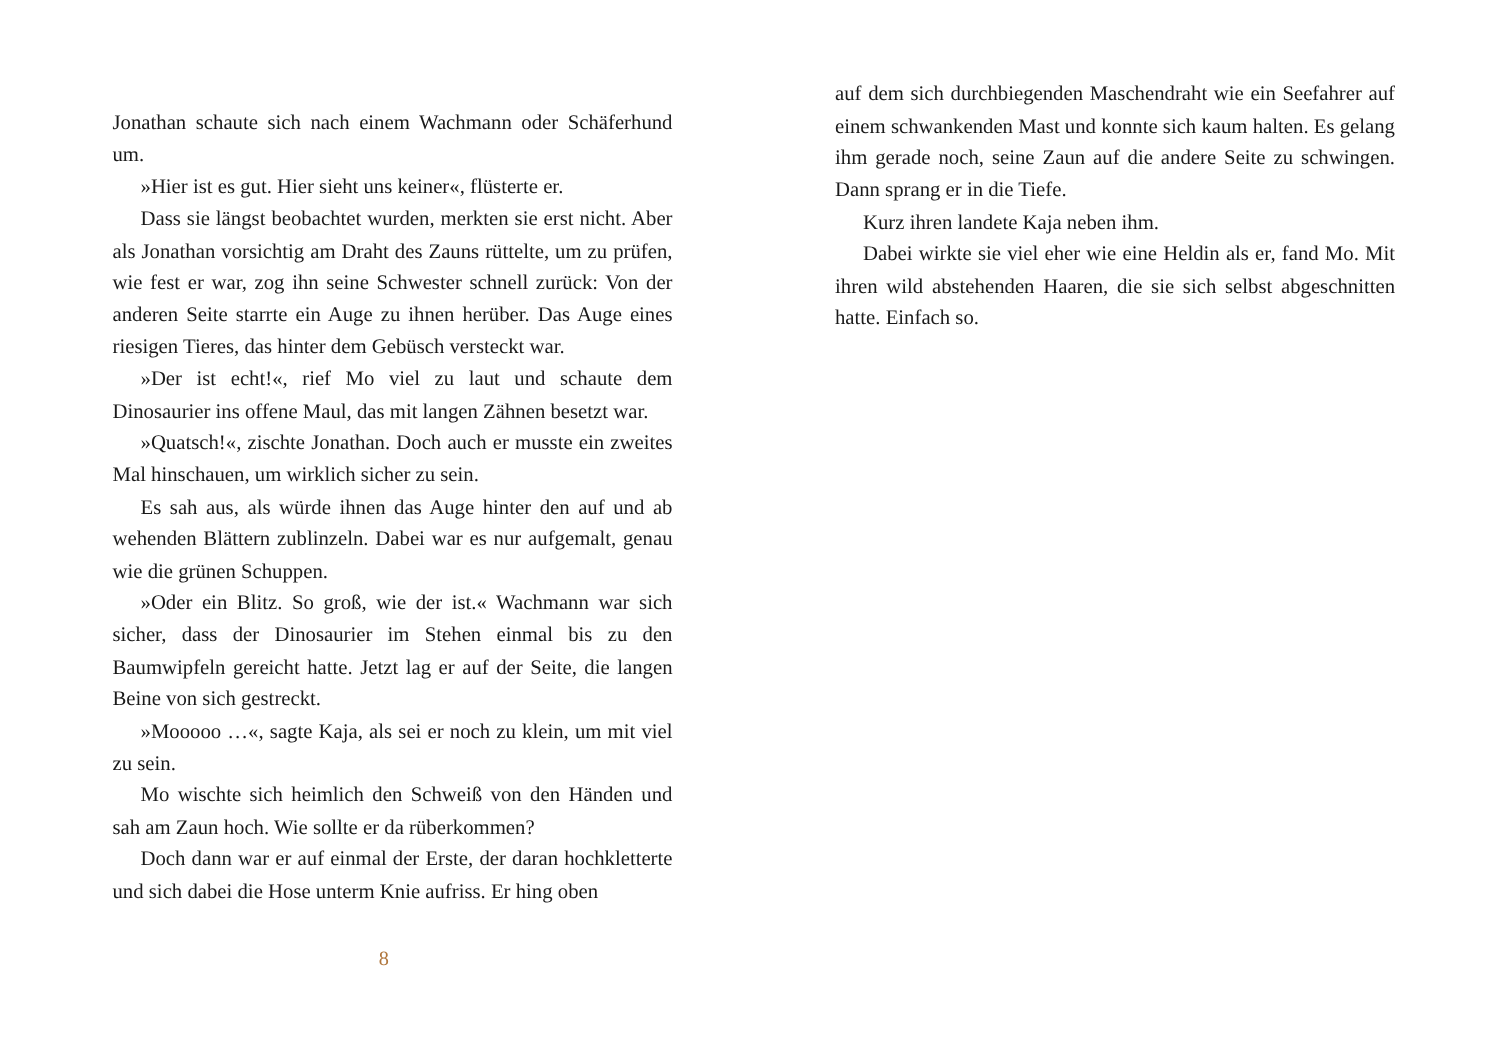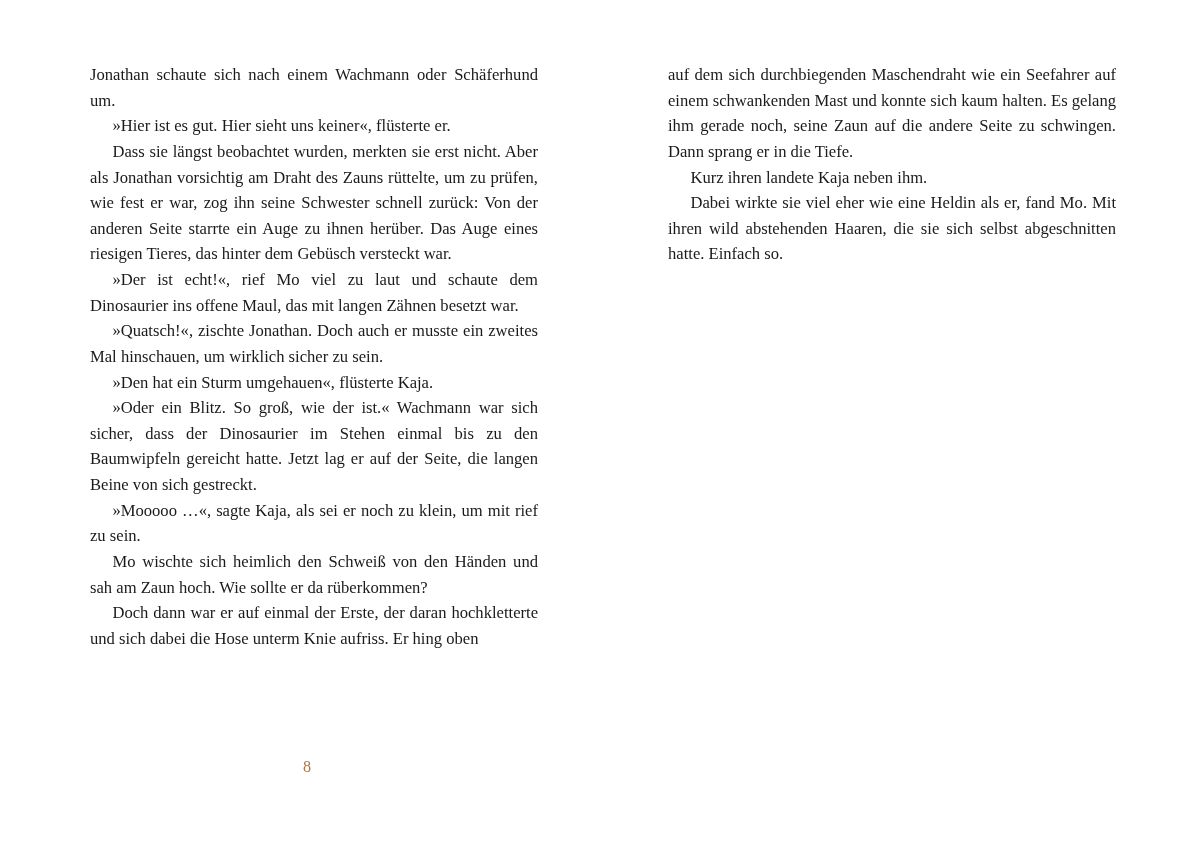--- a/index.html
+++ b/index.html
@@ -30,21 +30,21 @@
 
   .textcol {
     position: absolute;
     top: 62px;
     font-size: 16.6px;
     line-height: 1.545;
     text-align: justify;
     text-justify: inter-word;
     hyphens: manual;
   }
-  .textcol.left  { left: 90px;  width: 448px; }
+  .textcol.left  { left: 90px;  width: 448px; margin-top: 23px; }
   .textcol.right { left: 68px;  width: 448px; }
 
   p {
     margin: 0;
     text-indent: 1.35em;
   }
   p.noindent { text-indent: 0; }
   em { font-style: italic; }
 
   .folio {
@@ -61,23 +61,23 @@
 
 <div class="spread">
 
   <div class="page page-left">
     <div class="textcol left">
       <p class="noindent">Jonathan schaute sich nach einem Wachmann oder Schäferhund um.</p>
       <p>»Hier ist es gut. Hier sieht uns keiner«, flüsterte er.</p>
       <p>Dass sie längst beobachtet wurden, merkten sie erst nicht. Aber als Jonathan vorsichtig am Draht des Zauns rüttelte, um zu prüfen, wie fest er war, zog ihn seine Schwester schnell zurück: Von der anderen Seite starrte ein Auge zu ihnen herüber. Das Auge eines riesigen Tieres, das hinter dem Gebüsch versteckt war.</p>
       <p>»Der ist echt!«, rief Mo viel zu laut und schaute dem Dinosaurier ins offene Maul, das mit langen Zähnen besetzt war.</p>
       <p>»Quatsch!«, zischte Jonathan. Doch auch er musste ein zweites Mal hinschauen, um wirklich sicher zu sein.</p>
-      <p>»Den hat ein Sturm umgehauen«, flüsterte Kaja.</p>
+      <p>Es sah aus, als würde ihnen das Auge hinter den auf und ab wehenden Blättern zublinzeln. Dabei war es nur aufgemalt, genau wie die grünen Schuppen.</p>
       <p>»Oder ein Blitz. So groß, wie der ist.« Wachmann war sich sicher, dass der Dinosaurier im Stehen einmal bis zu den Baumwipfeln gereicht hatte. Jetzt lag er auf der Seite, die langen Beine von sich gestreckt.</p>
-      <p>»Mooooo …«, sagte Kaja, als sei er noch zu klein, um mit rief zu sein.</p>
+      <p>»Mooooo …«, sagte Kaja, als sei er noch zu klein, um mit viel zu sein.</p>
       <p>Mo wischte sich heimlich den Schweiß von den Händen und sah am Zaun hoch. Wie sollte er da rüberkommen?</p>
       <p>Doch dann war er auf einmal der Erste, der daran hochkletterte und sich dabei die Hose unterm Knie aufriss. Er hing oben</p>
     </div>
     <div class="folio">8</div>
   </div>
 
   <div class="page page-right">
     <div class="textcol right">
       <p class="noindent">auf dem sich durchbiegenden Maschendraht wie ein Seefahrer auf einem schwankenden Mast und konnte sich kaum halten. Es gelang ihm gerade noch, seine Zaun auf die andere Seite zu schwingen. Dann sprang er in die Tiefe.</p>
       <p>Kurz ihren landete Kaja neben ihm.</p>

